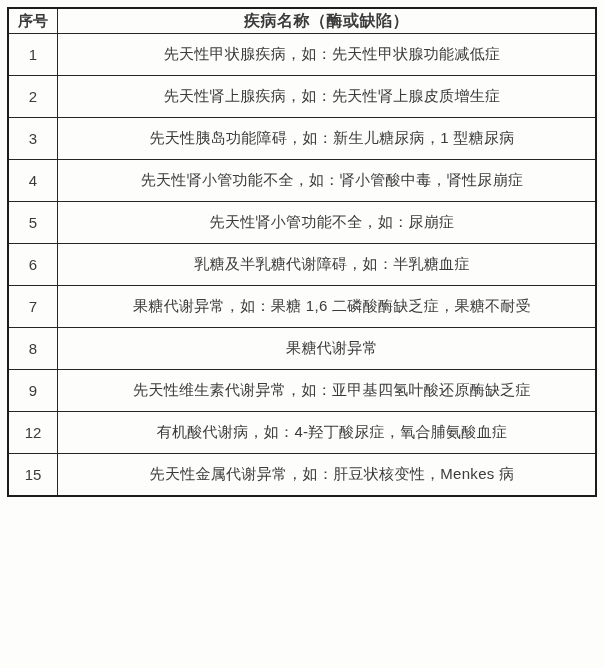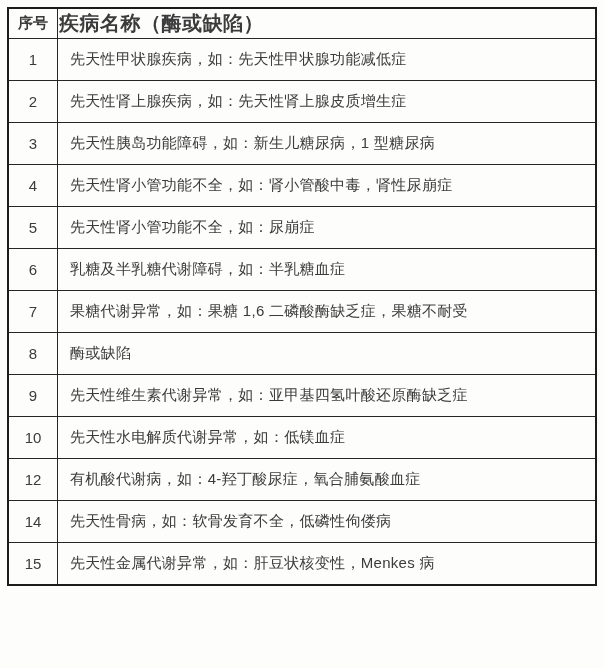--- a/index.html
+++ b/index.html
@@ -37,36 +37,37 @@
   th.header-index {
     width: 46px;
     height: 22px;
     font-size: 15px;
     font-weight: bold;
     text-align: center;
     color: #333333;
   }
   th.header-name {
     height: 22px;
-    font-size: 20px;
+    font-size: 16px;
     font-weight: bold;
-    text-align: left;
+    text-align: center;
     color: #333333;
     letter-spacing: 0.5px;
   }
   td.col-index {
     height: 39px;
     text-align: center;
     font-size: 15px;
   }
   td.col-name {
     height: 39px;
     padding-left: 12px;
     font-size: 15px;
     letter-spacing: 0.3px;
+    text-align: center;
   }
 </style>
 </head>
 <body>
 
 <div class="page">
   <table class="disease-table">
     <thead>
       <tr>
         <th class="header-index">序号</th>
@@ -97,37 +98,29 @@
         <tr>
           <td class="col-index">6</td>
           <td class="col-name">乳糖及半乳糖代谢障碍，如：半乳糖血症</td>
         </tr>
         <tr>
           <td class="col-index">7</td>
           <td class="col-name">果糖代谢异常，如：果糖 1,6 二磷酸酶缺乏症，果糖不耐受</td>
         </tr>
         <tr>
           <td class="col-index">8</td>
-          <td class="col-name">酶或缺陷</td>
+          <td class="col-name">果糖代谢异常</td>
         </tr>
         <tr>
           <td class="col-index">9</td>
           <td class="col-name">先天性维生素代谢异常，如：亚甲基四氢叶酸还原酶缺乏症</td>
         </tr>
         <tr>
-          <td class="col-index">10</td>
-          <td class="col-name">先天性水电解质代谢异常，如：低镁血症</td>
-        </tr>
-        <tr>
           <td class="col-index">12</td>
           <td class="col-name">有机酸代谢病，如：4-羟丁酸尿症，氧合脯氨酸血症</td>
-        </tr>
-        <tr>
-          <td class="col-index">14</td>
-          <td class="col-name">先天性骨病，如：软骨发育不全，低磷性佝偻病</td>
         </tr>
         <tr>
           <td class="col-index">15</td>
           <td class="col-name">先天性金属代谢异常，如：肝豆状核变性，Menkes 病</td>
         </tr>
       </tbody>
   </table>
 </div>
 
 </body></html>

